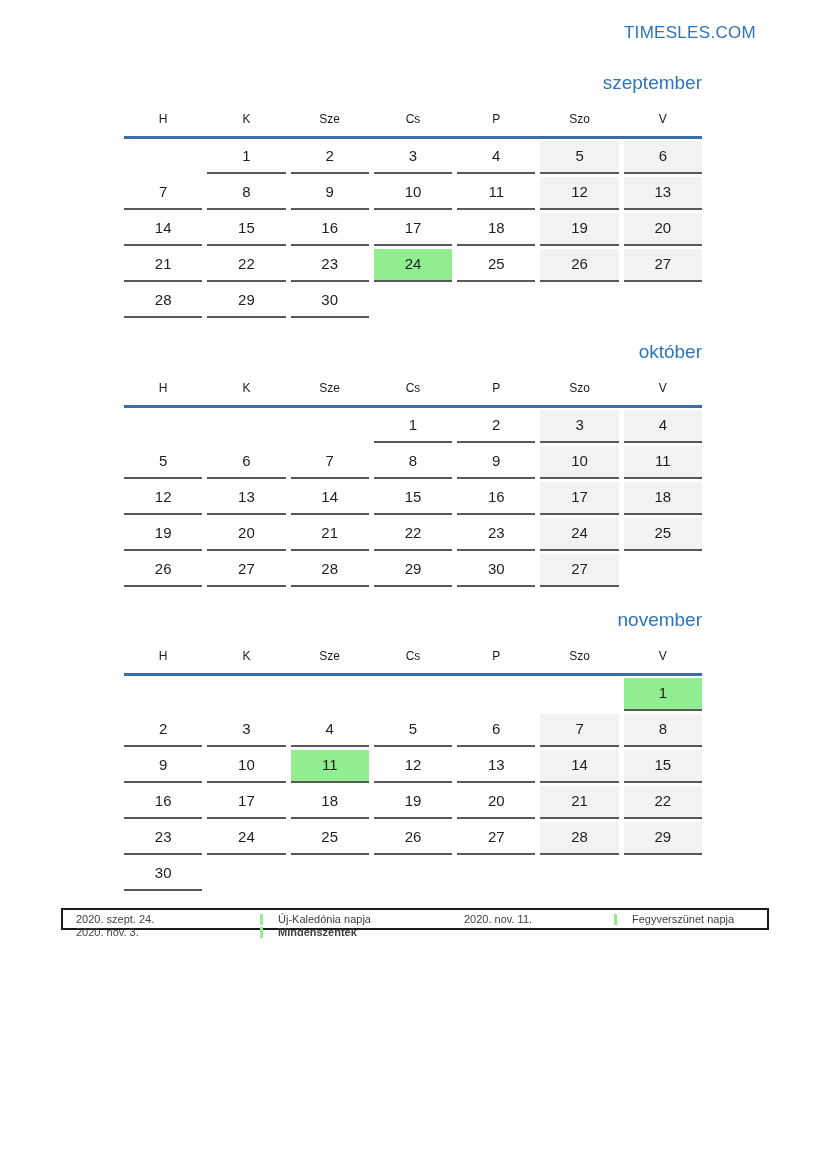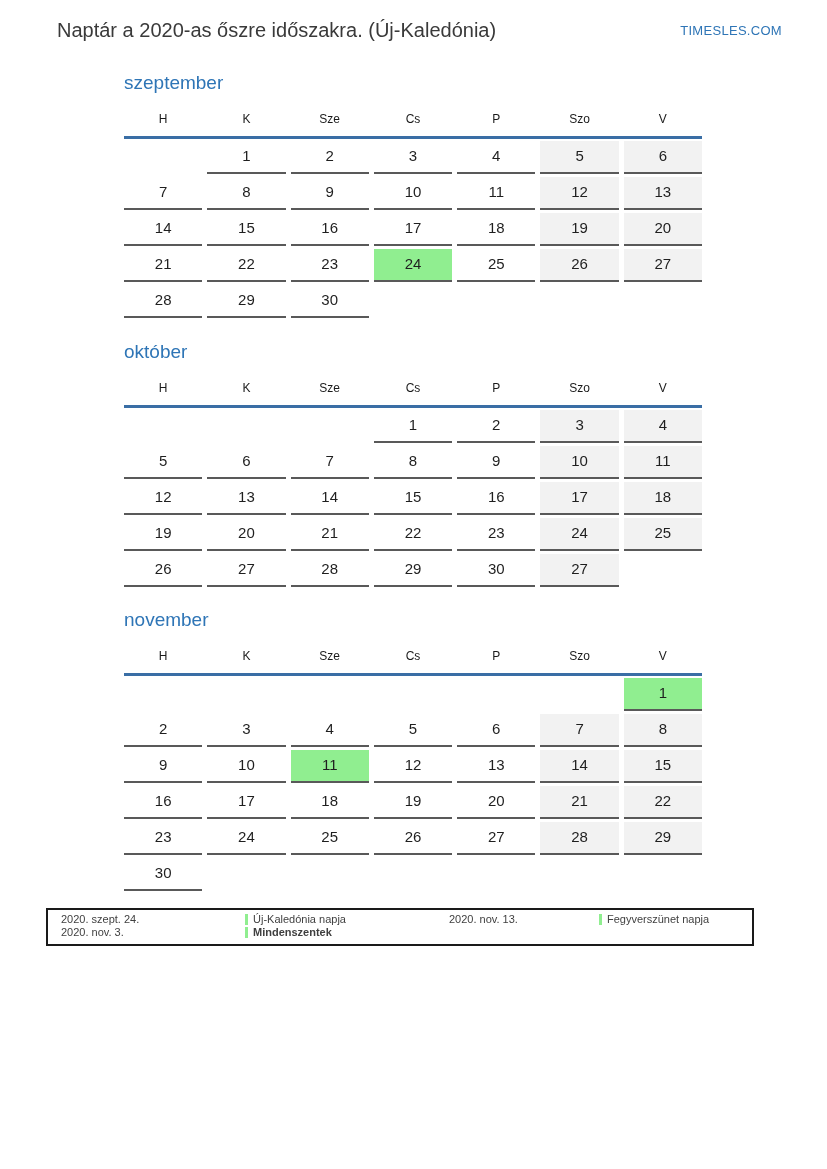--- a/index.html
+++ b/index.html
@@ -2,41 +2,40 @@
 <html><head>
 <meta charset="utf-8">
 <style>
   html,body{margin:0;padding:0;background:#ffffff;}
   .page{
     position:relative;width:827px;height:1169px;background:#ffffff;overflow:hidden;
     font-family:"Liberation Sans","DejaVu Sans",sans-serif;
     --accent:#2e75b6;--line-blue:#3a6ea5;--holiday:#90ee90;--weekend:#f2f2f2;--underline:#595959;
   }
   .main-title{position:absolute;left:57px;top:19px;font-size:20px;color:#3a3a3a;white-space:nowrap;}
-  .site-link{position:absolute;right:45px;top:23px;font-size:13px;color:var(--accent);letter-spacing:.3px;text-decoration:none;cursor:pointer;}
+  .site-link{position:absolute;right:71px;top:23px;font-size:17px;color:var(--accent);letter-spacing:.3px;text-decoration:none;cursor:pointer;}
   .month{position:absolute;left:124px;width:578px;}
-  .month-title{position:absolute;left:0;top:0;width:100%;text-align:left;font-size:19px;color:var(--accent);line-height:24px;}
+  .month-title{position:absolute;left:0;top:0;width:100%;text-align:right;font-size:19px;color:var(--accent);line-height:24px;}
   .weekday-row{position:absolute;left:0;top:41px;width:100%;display:grid;grid-template-columns:repeat(7,1fr);column-gap:5px;}
   .weekday{text-align:center;font-size:12px;color:#1a1a1a;line-height:14px;}
   .header-line{position:absolute;left:0;top:65px;width:100%;height:3px;background:var(--line-blue);}
   .day-grid{position:absolute;left:0;top:70px;width:100%;display:grid;grid-template-columns:repeat(7,1fr);column-gap:5px;row-gap:3px;grid-auto-rows:33px;}
   .day-cell{box-sizing:border-box;text-align:center;font-size:15px;color:#1f1f1f;line-height:30px;border-bottom:2px solid var(--underline);background:#ffffff;}
   .day-cell.empty{border-bottom:none;background:transparent;}
   .day-cell.weekend{background:var(--weekend);}
   .day-cell.holiday{background:var(--holiday);}
-  .legend{position:absolute;left:46px;top:908px;width:708px;height:38px;border:2px solid #1a1a1a;box-sizing:border-box;background:#ffffff;}
+  .legend{position:absolute;left:61px;top:908px;width:708px;height:22px;border:2px solid #1a1a1a;box-sizing:border-box;background:#ffffff;}
   .legend-date{position:absolute;font-size:11px;line-height:13px;color:#3f3f3f;white-space:nowrap;}
-  .legend-item{position:absolute;font-size:11px;line-height:13px;color:#3f3f3f;white-space:nowrap;display:flex;align-items:center;gap:5px;}
+  .legend-item{position:absolute;font-size:11px;line-height:13px;color:#3f3f3f;white-space:nowrap;display:flex;align-items:center;gap:15px;}
   .legend-bar{display:inline-block;width:3px;height:11px;background:var(--holiday);flex:0 0 auto;}
 </style>
 </head>
 <body>
 
 <div class="page" style="--accent: #2e75b6; --line-blue: #3a6ea5; --holiday: #90ee90; --weekend: #f2f2f2; --underline: #595959;">
-  <div class="main-title">Naptár a 2020-as őszre időszakra. (Új-Kaledónia)</div>
   <a class="site-link">TIMESLES.COM</a>
   <div id="months">
       <div class="month" style="top: 71px;">
         <div class="month-title">szeptember</div>
         <div class="weekday-row">
           <div class="weekday">H</div>
           <div class="weekday">K</div>
           <div class="weekday">Sze</div>
           <div class="weekday">Cs</div>
           <div class="weekday">P</div>
@@ -194,19 +193,19 @@
       <div class="legend-date" style="left: 13px; top: 3px;">2020. szept. 24.</div>
       <div class="legend-item" style="left: 197px; top: 3px;">
         <span class="legend-bar"></span>
         <span>Új-Kaledónia napja</span>
       </div>
       <div class="legend-date" style="left: 13px; top: 16px;">2020. nov. 3.</div>
       <div class="legend-item" style="left: 197px; top: 16px; font-weight: bold;">
         <span class="legend-bar"></span>
         <span>Mindenszentek</span>
       </div>
-      <div class="legend-date" style="left: 401px; top: 3px;">2020. nov. 13.</div>
+      <div class="legend-date" style="left: 401px; top: 3px;">2020. nov. 11.</div>
       <div class="legend-item" style="left: 531px; top: 3px; padding-left: 20px;">
         <span class="legend-bar"></span>
         <span>Fegyverszünet napja</span>
       </div>
     </div>
 </div>
 
 </body></html>

